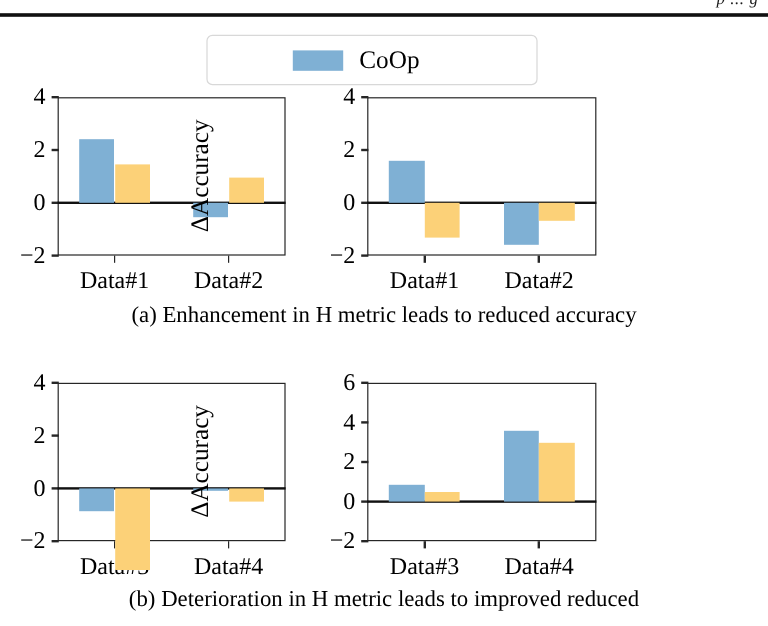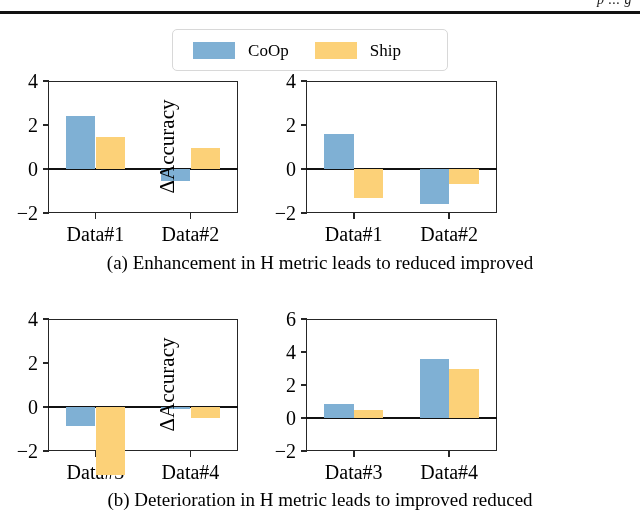--- a/index.html
+++ b/index.html
@@ -57,21 +57,21 @@
   .legend-entry {
     display: flex;
     align-items: center;
   }
   .legend-swatch {
     width: 42px;
     height: 17px;
     display: inline-block;
   }
   .legend-label {
-    font-size: 17px;
+    font-size: 21px;
     line-height: 1;
     margin-left: 13px;
     margin-right: 26px;
   }
   .caption {
     position: absolute;
     width: 640px;
     text-align: center;
     font-size: 19px;
     line-height: 1;
@@ -143,24 +143,20 @@
 
 <div id="page-top-clip">
   <span class="cliptext">p ... g</span>
 </div>
 <div id="page-top-rule"></div>
 
 <div id="legend">
   <div class="legend-entry">
     <span class="legend-swatch" style="background:#7fb0d4"></span>
     <span class="legend-label">CoOp</span>
-  </div>
-  <div class="legend-entry">
-    <span class="legend-swatch" style="background:#fcd178"></span>
-    <span class="legend-label">Ship</span>
   </div>
 </div>
 
 <div class="plot" id="plot-a-left" style="left: 48px; top: 81px; width: 190px; height: 132px;">
     <div class="plot-frame" style="width: 190px; height: 132px;"></div>
     <div class="ytick-mark" style="top: 131.2px; left: -5px;"></div>
     <div class="ytick-label" style="top: 132px; right: 200px;">−2</div>
     <div class="ytick-mark" style="top: 87.2px; left: -5px;"></div>
     <div class="ytick-label" style="top: 88px; right: 200px;">0</div>
     <div class="ytick-mark" style="top: 43.2px; left: -5px;"></div>
@@ -191,21 +187,21 @@
     <div class="zero-line" style="top: 87.2px; width: 191px;"></div>
     <div class="xtick-mark" style="left: 46.95px; top: 132px;"></div>
     <div class="xtick-label" style="left: 47.75px; top: 143px;">Data#1</div>
     <div class="bar coop" title="CoOp Data#1: 1.58" style="left: 18.145px; top: 53.24px; width: 29.605px; height: 34.76px; background: rgb(127, 176, 212);"></div>
     <div class="bar ship" title="Ship Data#1: -1.3" style="left: 47.75px; top: 88px; width: 29.605px; height: 28.6px; background: rgb(252, 209, 120);"></div>
     <div class="xtick-mark" style="left: 142.45px; top: 132px;"></div>
     <div class="xtick-label" style="left: 143.25px; top: 143px;">Data#2</div>
     <div class="bar coop" title="CoOp Data#2: -1.6" style="left: 113.645px; top: 88px; width: 29.605px; height: 35.2px; background: rgb(127, 176, 212);"></div>
     <div class="bar ship" title="Ship Data#2: -0.7" style="left: 143.25px; top: 88px; width: 29.605px; height: 15.4px; background: rgb(252, 209, 120);"></div>
   </div>
-<div class="caption" id="caption-a" style="left:0;top:253px">(a) Enhancement in H metric leads to reduced improved</div>
+<div class="caption" id="caption-a" style="left:0;top:253px">(a) Enhancement in H metric leads to reduced accuracy</div>
 
 <div class="plot" id="plot-b-left" style="left: 48px; top: 319px; width: 190px; height: 132px;">
     <div class="plot-frame" style="width: 190px; height: 132px;"></div>
     <div class="ytick-mark" style="top: 131.2px; left: -5px;"></div>
     <div class="ytick-label" style="top: 132px; right: 200px;">−2</div>
     <div class="ytick-mark" style="top: 87.2px; left: -5px;"></div>
     <div class="ytick-label" style="top: 88px; right: 200px;">0</div>
     <div class="ytick-mark" style="top: 43.2px; left: -5px;"></div>
     <div class="ytick-label" style="top: 44px; right: 200px;">2</div>
     <div class="ytick-mark" style="top: -0.8px; left: -5px;"></div>

